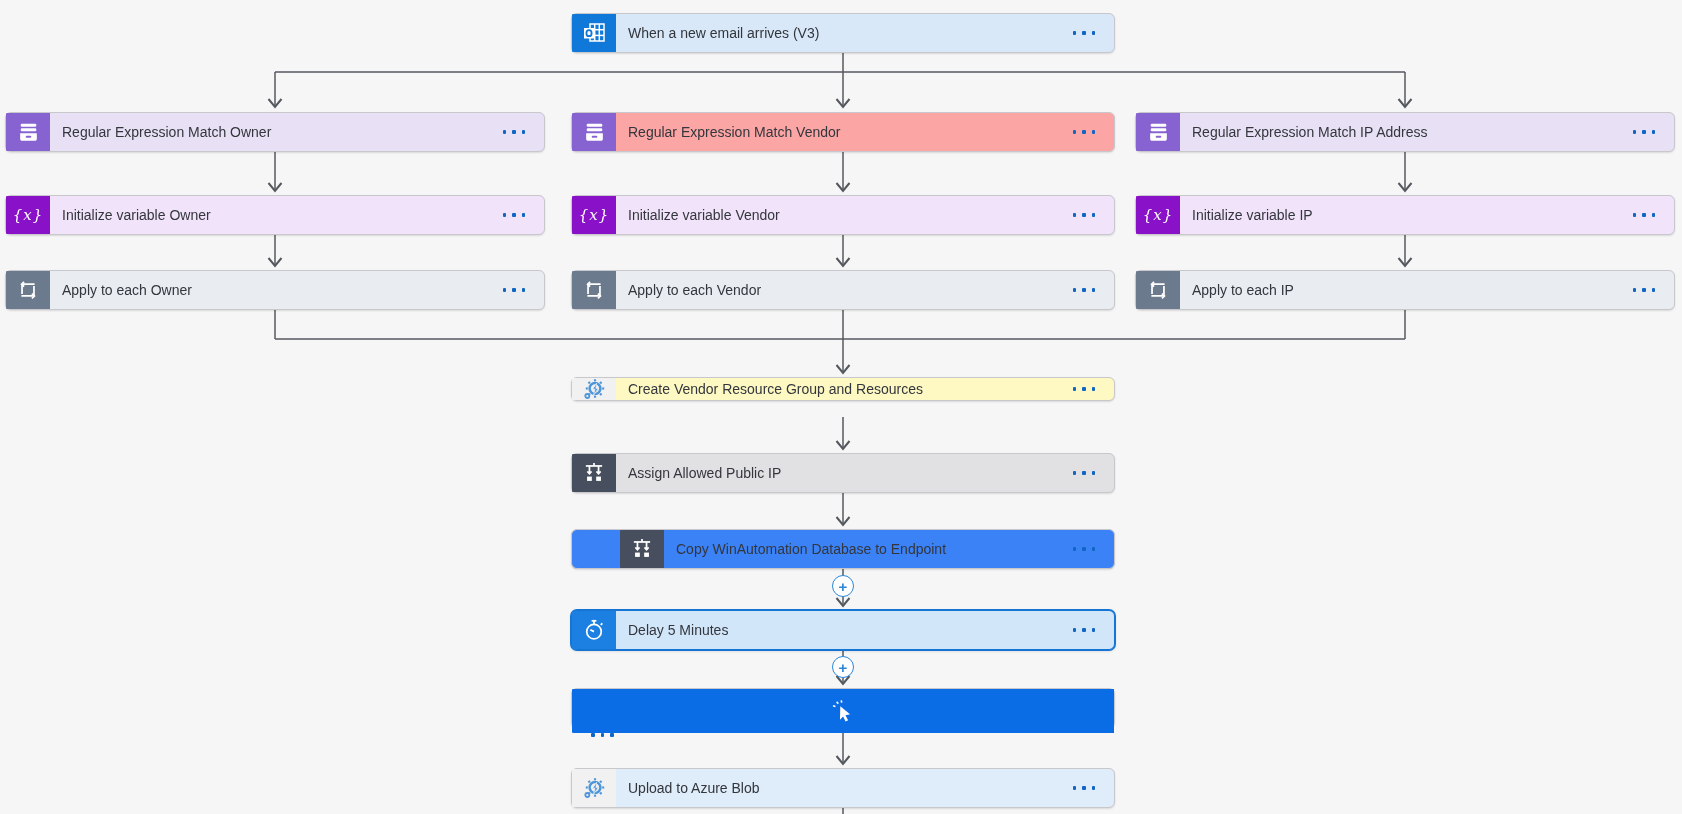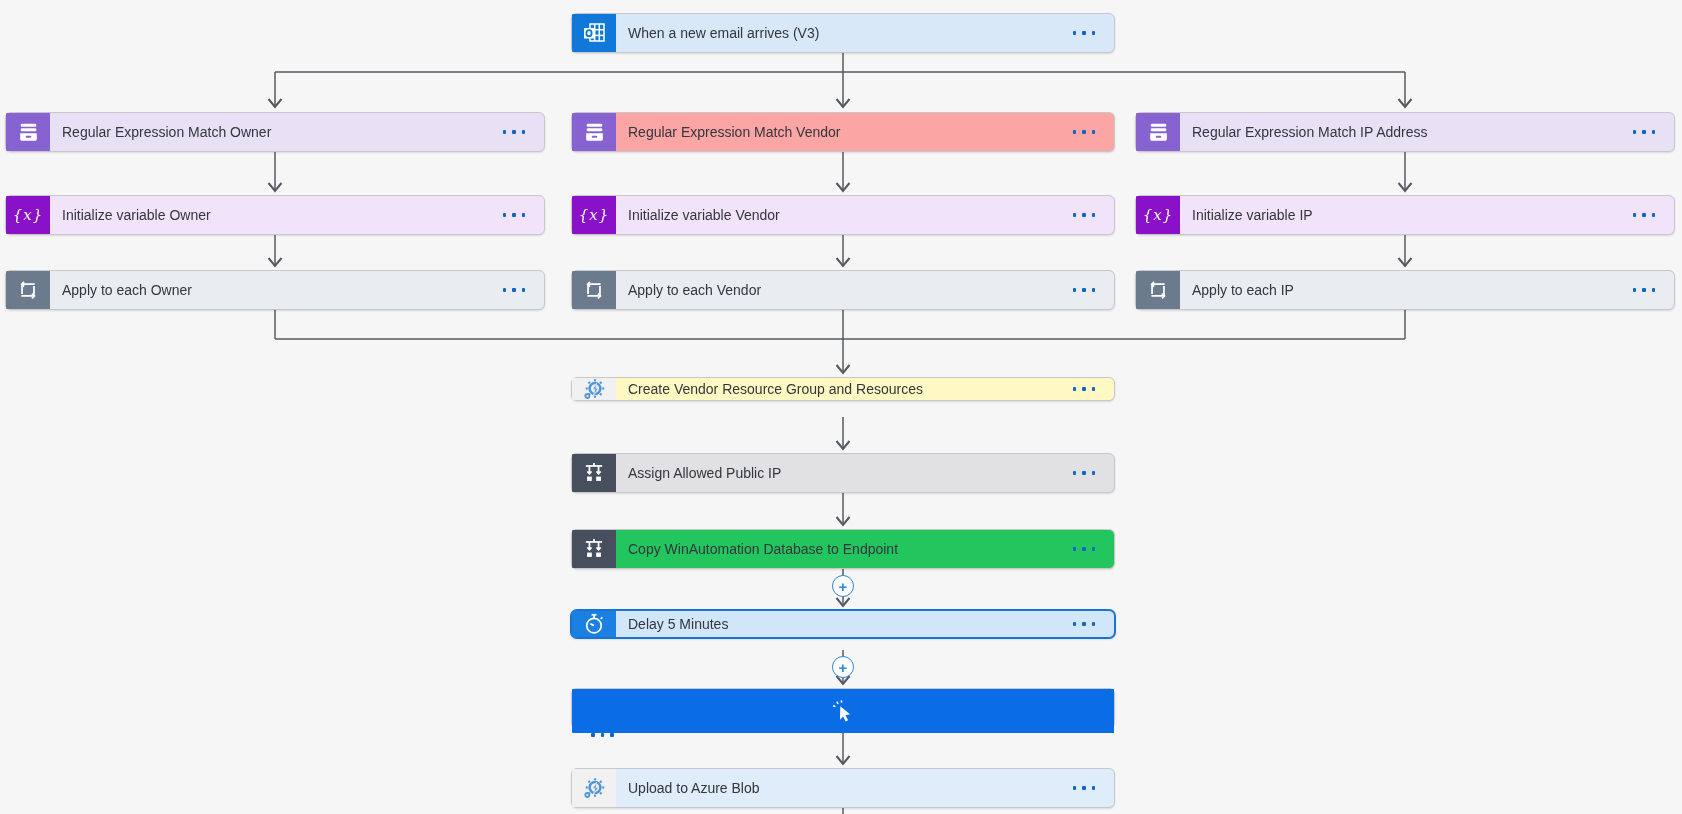--- a/index.html
+++ b/index.html
@@ -261,21 +261,21 @@
     <rect x="14" y="15.3" width="4.4" height="4" fill="#ffffff"></rect>
   </svg>
       </div>
     <div class="title">Assign Allowed Public IP</div>
     <div class="menu" style="--dot: #1166c4;">
         <i></i>
         <i></i>
         <i></i>
       </div>
   </div>
-    <div class="card" style="left: 571px; top: 529px; width: 544px; height: 40px; background: #22c55e;">
+    <div class="card" style="left: 571px; top: 529px; width: 544px; height: 40px; background: #3b82f6; padding-left: 48px;">
     <div class="tile" style="background: rgb(71, 78, 94);">
         <svg width="26" height="26" viewBox="0 0 24 24">
     <g stroke="#ffffff" fill="none" stroke-width="1.6">
       <path d="M4.5 5.5h15"></path>
             <path d="M12 2.8v2.7"></path>
       <path d="M7.8 5.5v6.6"></path>
             <path d="M5.9 10.5l1.9 2.2 1.9-2.2"></path>
       <path d="M16.2 5.5v6.6"></path>
             <path d="M14.3 10.5l1.9 2.2 1.9-2.2"></path>
     </g>
@@ -283,21 +283,21 @@
     <rect x="14" y="15.3" width="4.4" height="4" fill="#ffffff"></rect>
   </svg>
       </div>
     <div class="title">Copy WinAutomation Database to Endpoint</div>
     <div class="menu" style="--dot: #1166c4;">
         <i></i>
         <i></i>
         <i></i>
       </div>
   </div>
-    <div class="card selected" style="left: 571px; top: 610px; width: 544px; height: 28px; background: rgb(210, 230, 249); text-align: right;">
+    <div class="card selected" style="left: 571px; top: 610px; width: 544px; height: 40px; background: rgb(210, 230, 249); text-align: right;">
     <div class="tile" style="background: rgb(27, 128, 226);">
         <svg width="26" height="26" viewBox="0 0 24 24" fill="none" stroke="#ffffff" stroke-width="1.6">
     <circle cx="12" cy="13.5" r="6.7"></circle>
     <path d="M9.8 3.5h4.4"></path>
           <path d="M12 3.5v3.3"></path>
     <path d="M12 13.5l-3.4-1.7"></path>
           <path d="M18.2 7.3l1.5-1.5"></path>
   </svg>
       </div>
     <div class="title">Delay 5 Minutes</div>

